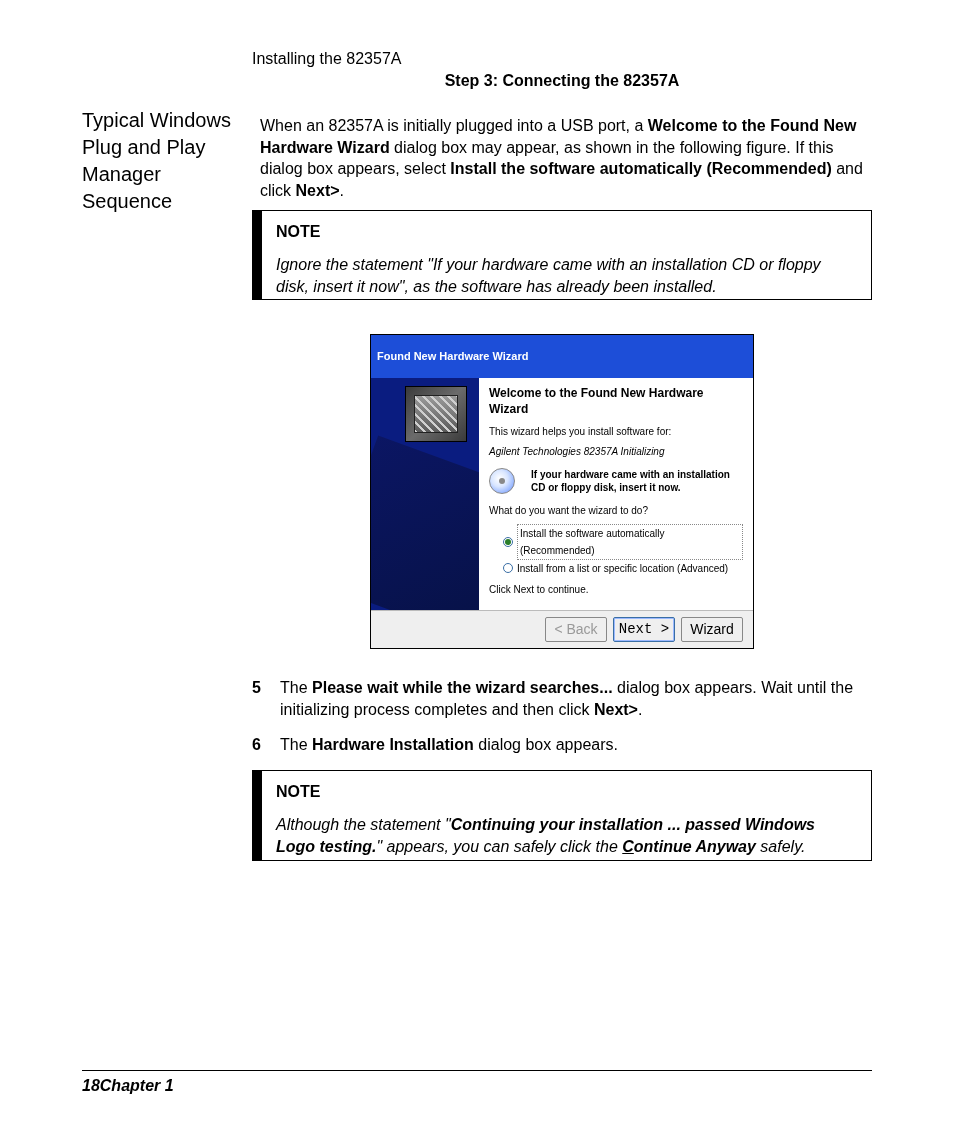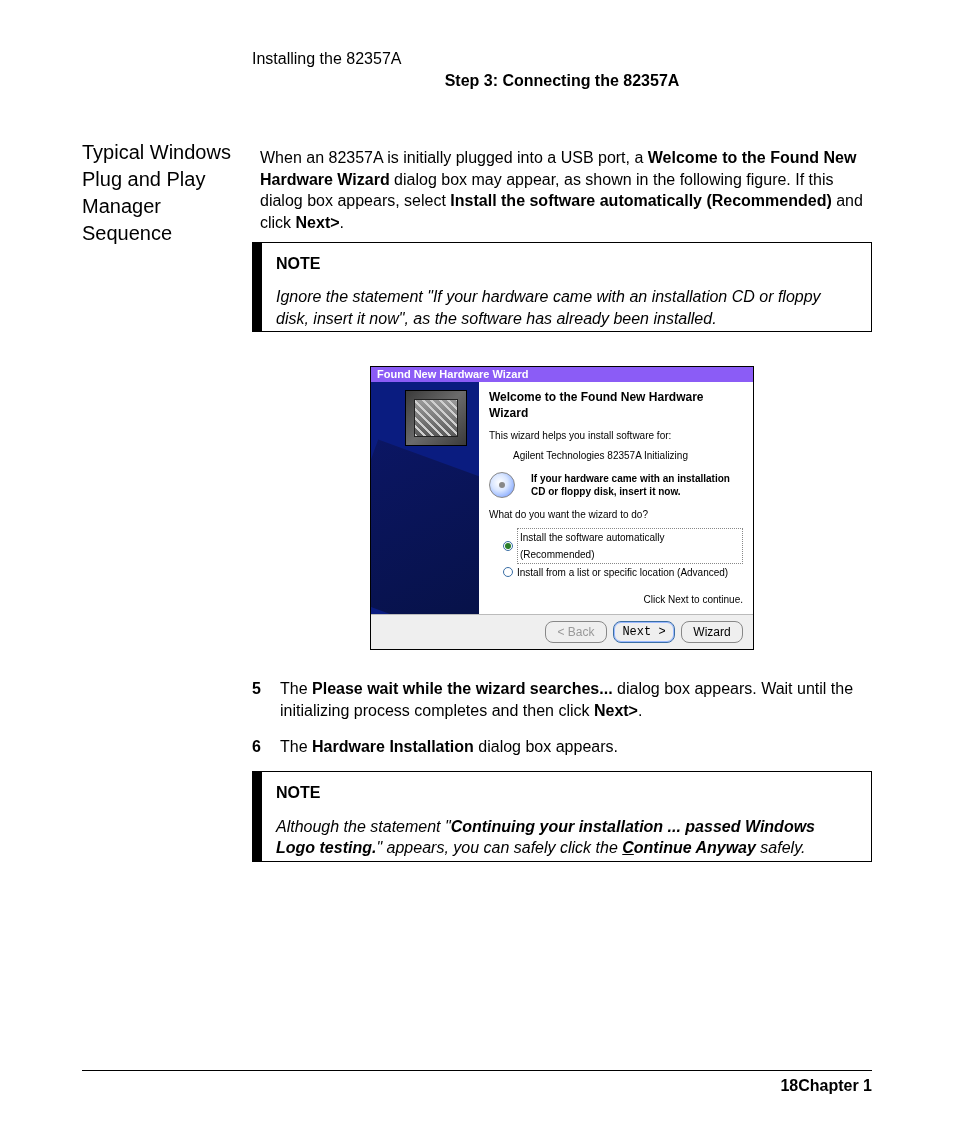--- a/index.html
+++ b/index.html
@@ -13,21 +13,21 @@
   }
   .page {
     width: 954px;
     height: 1145px;
     box-sizing: border-box;
     padding: 48px 82px 0 82px;
     position: relative;
   }
   .header {
     margin-left: 170px;
-    margin-bottom: 48px;
+    margin-bottom: 16px;
   }
   .header .line1 { font-weight: 400; }
   .header .line2 { font-weight: 700; text-align: center; }
   .two-col {
     display: flex;
     gap: 20px;
   }
   .side-heading {
     flex: 0 0 150px;
     font-size: 20px;
@@ -54,25 +54,25 @@
     justify-content: center;
     margin: 34px 0 28px 0;
   }
   .wizard {
     width: 382px;
     border: 1px solid #000;
     font-size: 10px;
     background: #fff;
   }
   .wizard-title {
-    background: #8b5cf6;
+    background: #1d4ed8;
     color: #fff;
     font-weight: 700;
     font-size: 11px;
-    padding: 0 6px;
+    padding: 14px 6px;
   }
   .wizard-body {
     display: flex;
     height: 232px;
   }
   .wizard-left {
     flex: 0 0 108px;
     background: #0a1c80;
     position: relative;
     overflow: hidden;
@@ -110,21 +110,21 @@
     padding: 8px 10px 0 10px;
     position: relative;
   }
   .wizard-heading {
     font-weight: 700;
     font-size: 12px;
     line-height: 1.3;
     margin-bottom: 8px;
   }
   .wizard-line { margin-bottom: 6px; }
-  .indented { margin-left: 24px; }
+  .indented { margin-left: 0; font-style: italic; }
   .cd-row {
     display: flex;
     align-items: flex-start;
     gap: 16px;
     margin: 10px 0 10px 0;
   }
   .cd-icon {
     width: 24px;
     height: 24px;
     border-radius: 50%;
@@ -174,27 +174,27 @@
   }
   .wizard-buttons {
     border-top: 1px solid #bbb;
     background: #efefef;
     padding: 6px 10px;
     display: flex;
     justify-content: flex-end;
     gap: 6px;
   }
   .wizard-btn {
-    font-size: 12px;
+    font-size: 14px;
     padding: 2px 0;
     width: 60px;
     text-align: center;
     background: #efefef;
     border: 1px solid #888;
-    border-radius: 8px;
+    border-radius: 2px;
   }
   .wizard-btn.primary {
     border: 1px solid #3a6ea5;
     box-shadow: inset 0 0 0 1px #9bb9ff;
     font-family: Liberation Mono, monospace;
   }
   .wizard-btn.disabled {
     color: #999;
   }
 
@@ -214,22 +214,23 @@
     left: 82px;
     right: 82px;
     bottom: 48px;
   }
   .page-footer .rule {
     border-top: 1px solid #000;
     margin-bottom: 4px;
   }
   .page-footer-row {
     display: flex;
-    justify-content: flex-end;
-    font-weight: 700;
+    justify-content: flex-start;
+    font-weight: 700;
+    font-style: italic;
   }
 </style>
 </head>
 <body>
 
 <div class="page">
 
   <div class="header">
     <div class="line1">Installing the 82357A</div>
     <div class="line2">Step 3: Connecting the 82357A</div>
@@ -265,21 +266,21 @@
               </div>
               <div class="wizard-line">What do you want the wizard to do?</div>
               <div class="radio-row">
                 <span class="radio checked"></span>
                 <span class="dotted">Install the software automatically (Recommended)</span>
               </div>
               <div class="radio-row">
                 <span class="radio"></span>
                 <span>Install from a list or specific location (Advanced)</span>
               </div>
-              <div class="wizard-line" style="margin-top:12px;text-align:right;">Click Next to continue.</div>
+              <div class="wizard-line" style="margin-top:6px;">Click Next to continue.</div>
             </div>
           </div>
           <div class="wizard-buttons">
             <div class="wizard-btn disabled">&lt; Back</div>
             <div class="wizard-btn primary">Next &gt;</div>
             <div class="wizard-btn">Wizard</div>
           </div>
         </div>
       </div>
 

